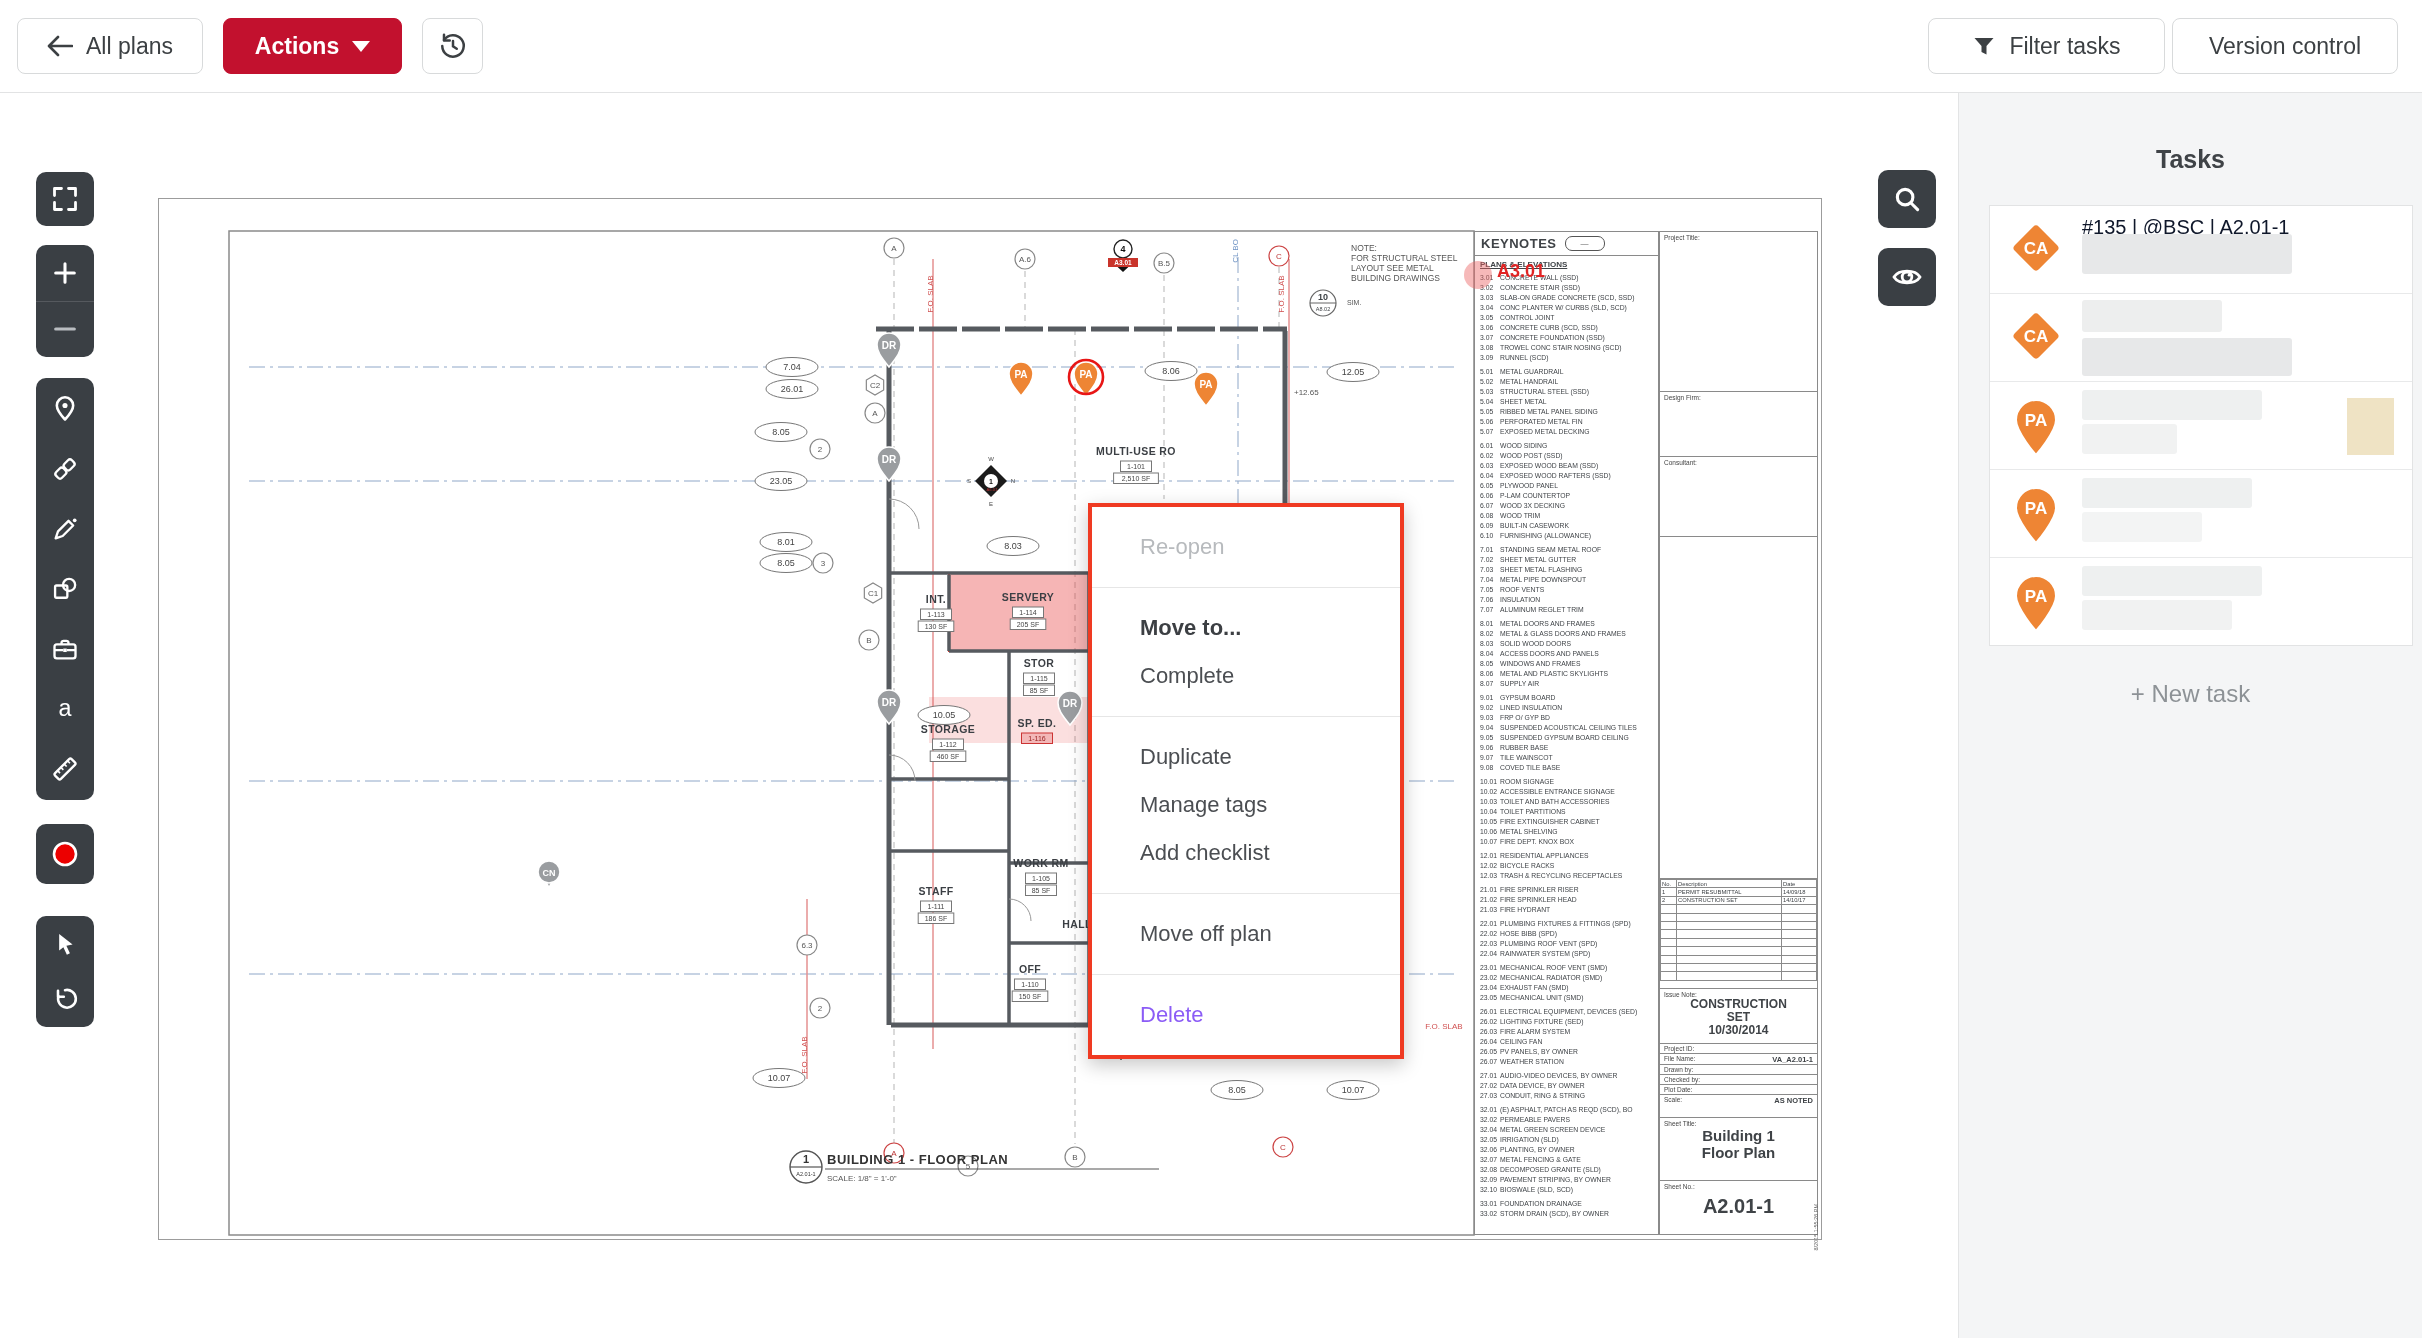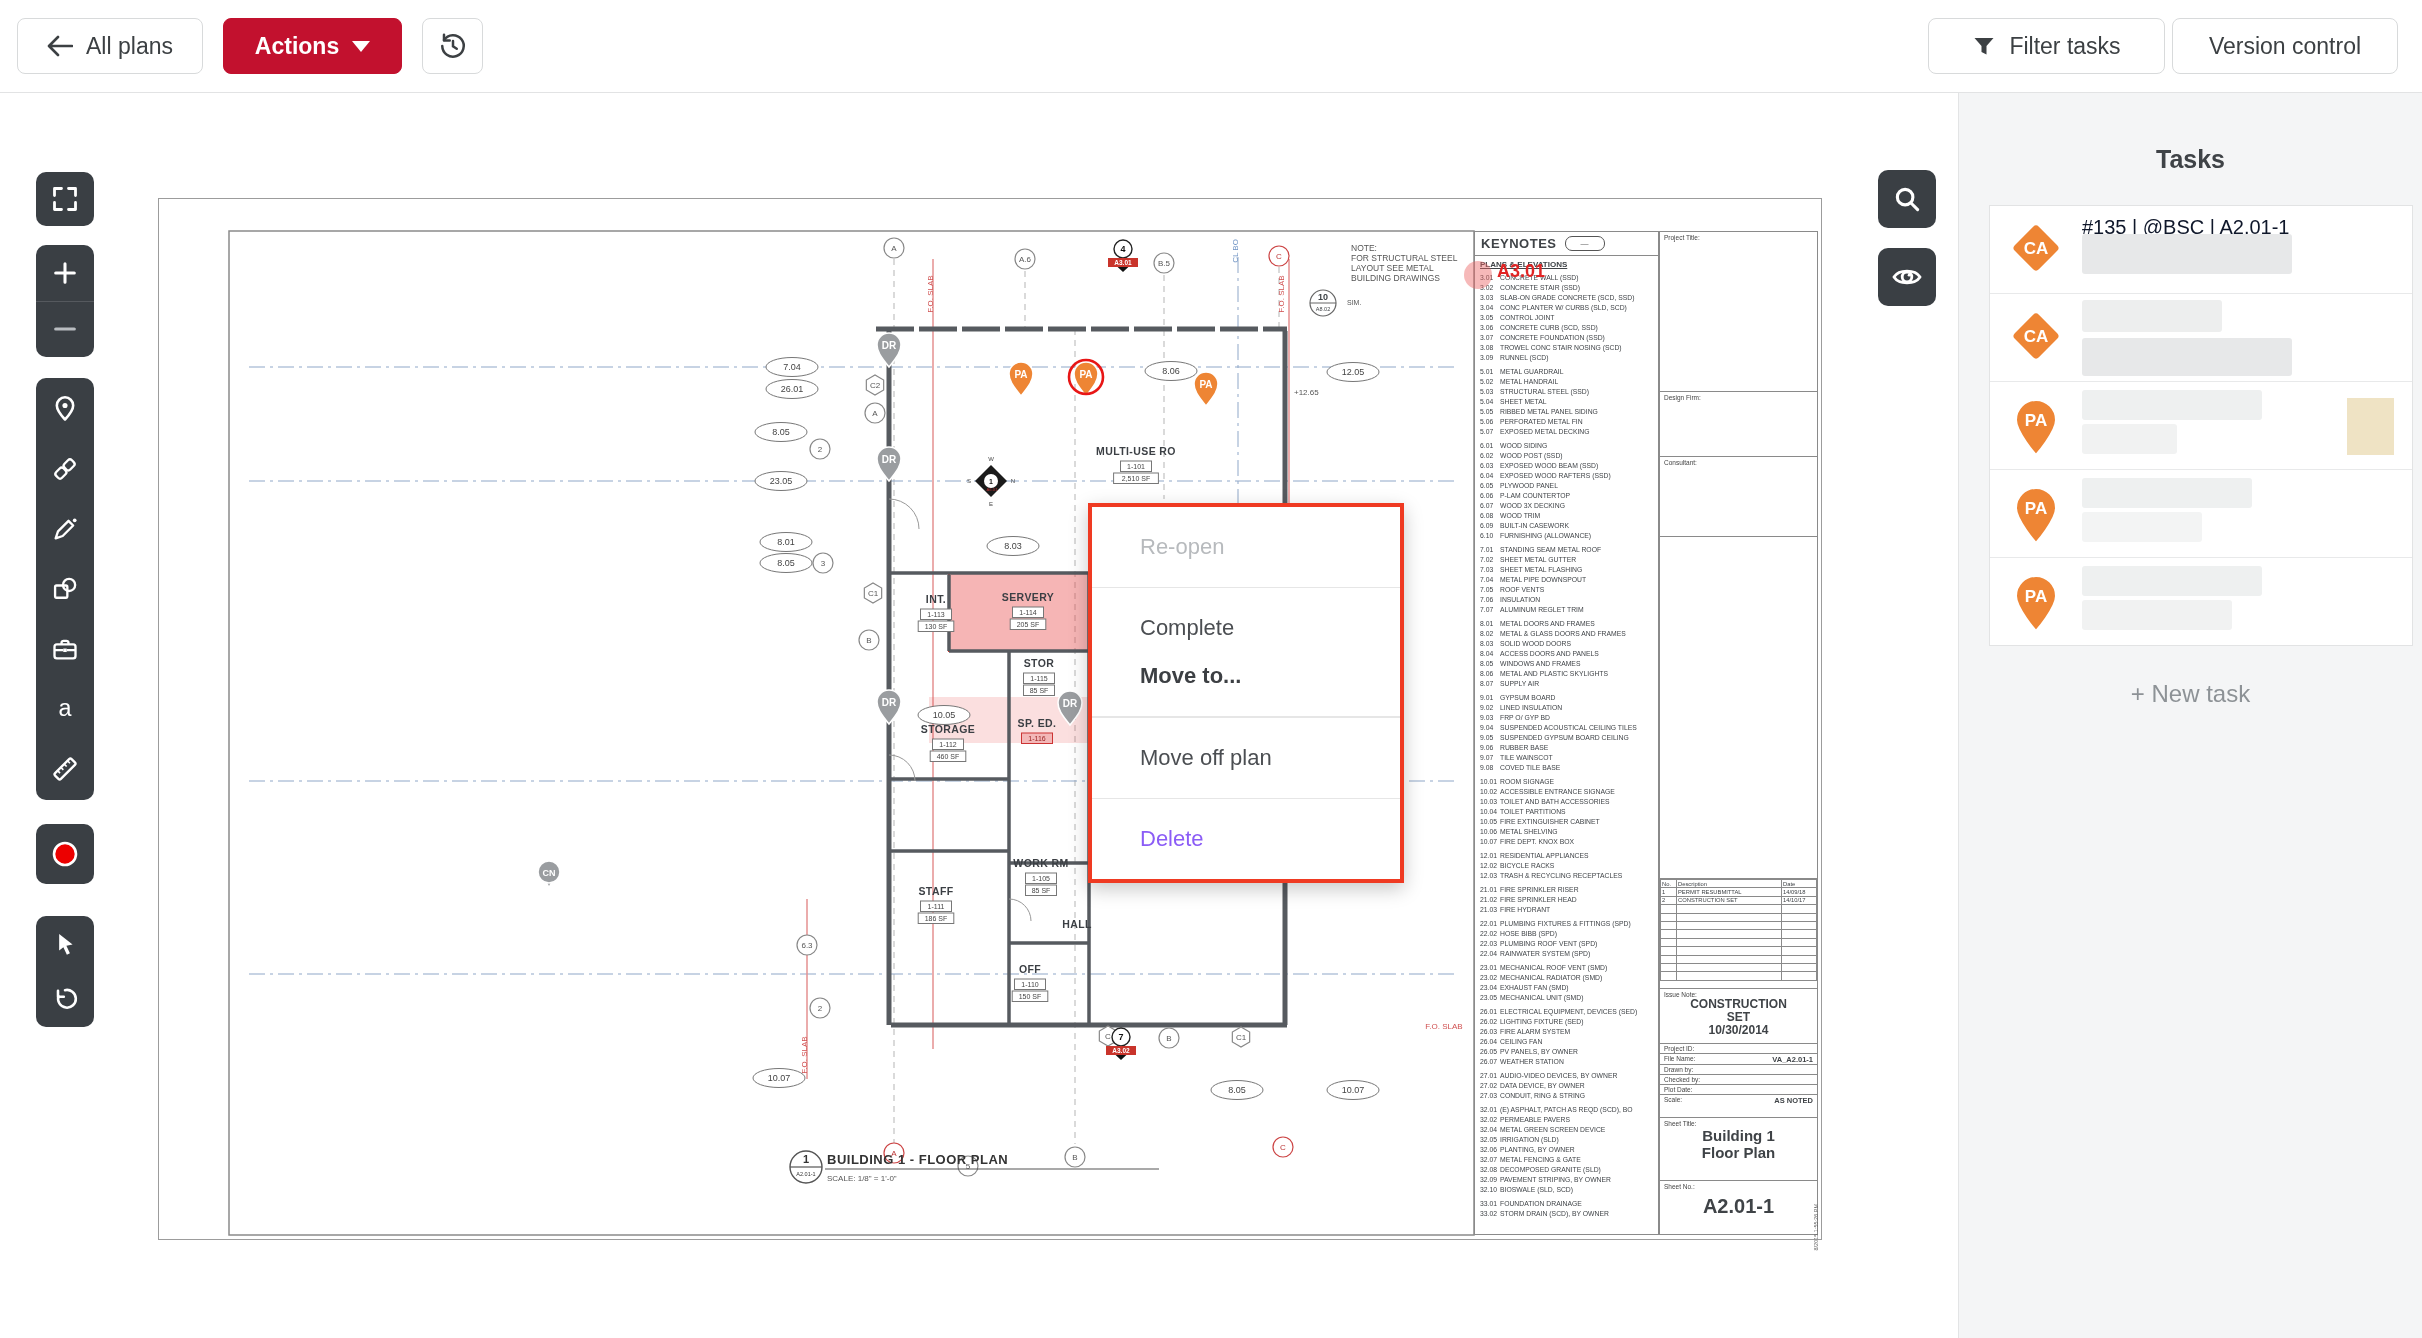--- a/index.html
+++ b/index.html
@@ -723,24 +723,29 @@
         <circle cx="13.6" cy="10.6" r="1.1" fill="#fff"></circle>
       </svg>
     </div>
 
     <div id="context-menu">
         <div class="menu-sec">
           <div class="mi disabled">Re-open</div>
         </div>
         <div class="menu-div"></div>
         <div class="menu-sec">
+          <div class="mi bold">Move to...</div>
           <div class="mi">Complete</div>
-          <div class="mi bold">Move to...</div>
         </div>
         <div class="menu-div"></div>
+        <div class="menu-sec">
+          <div class="mi">Duplicate</div>
+          <div class="mi">Manage tags</div>
+          <div class="mi">Add checklist</div>
+        </div>
         <div class="menu-div"></div>
         <div class="menu-sec">
           <div class="mi">Move off plan</div>
         </div>
         <div class="menu-div"></div>
         <div class="menu-sec">
           <div class="mi danger">Delete</div>
         </div>
       </div>
 

